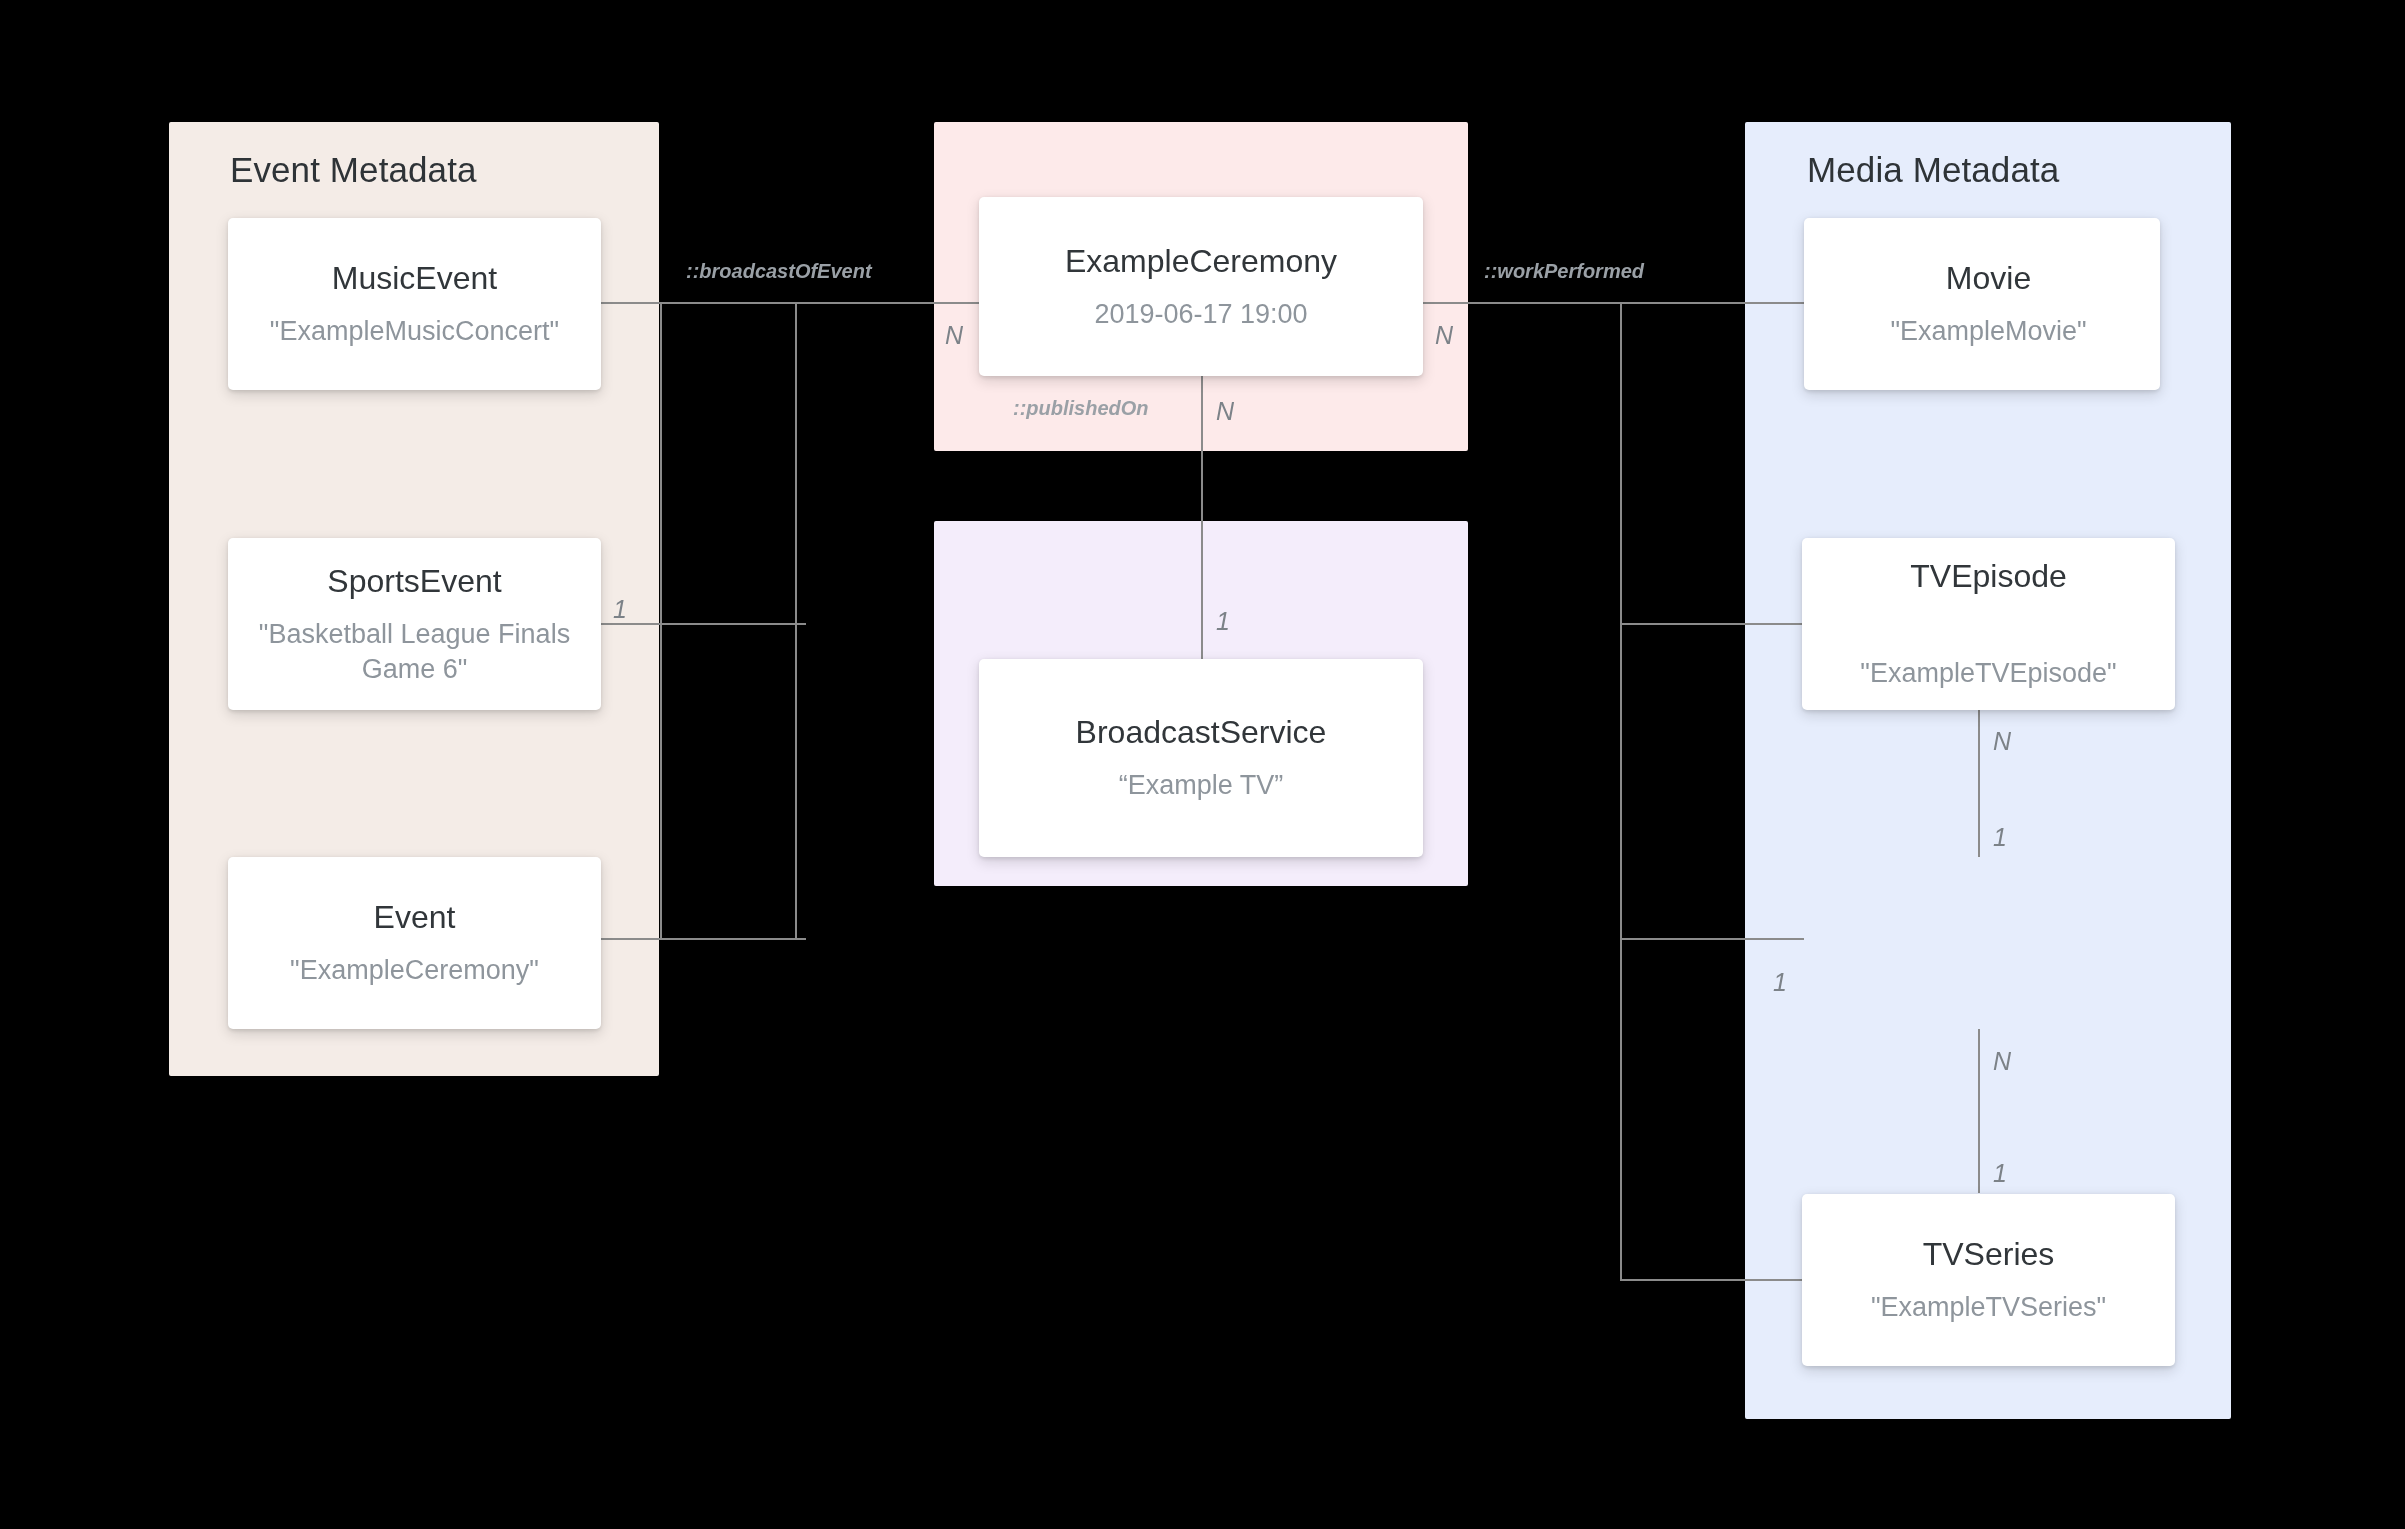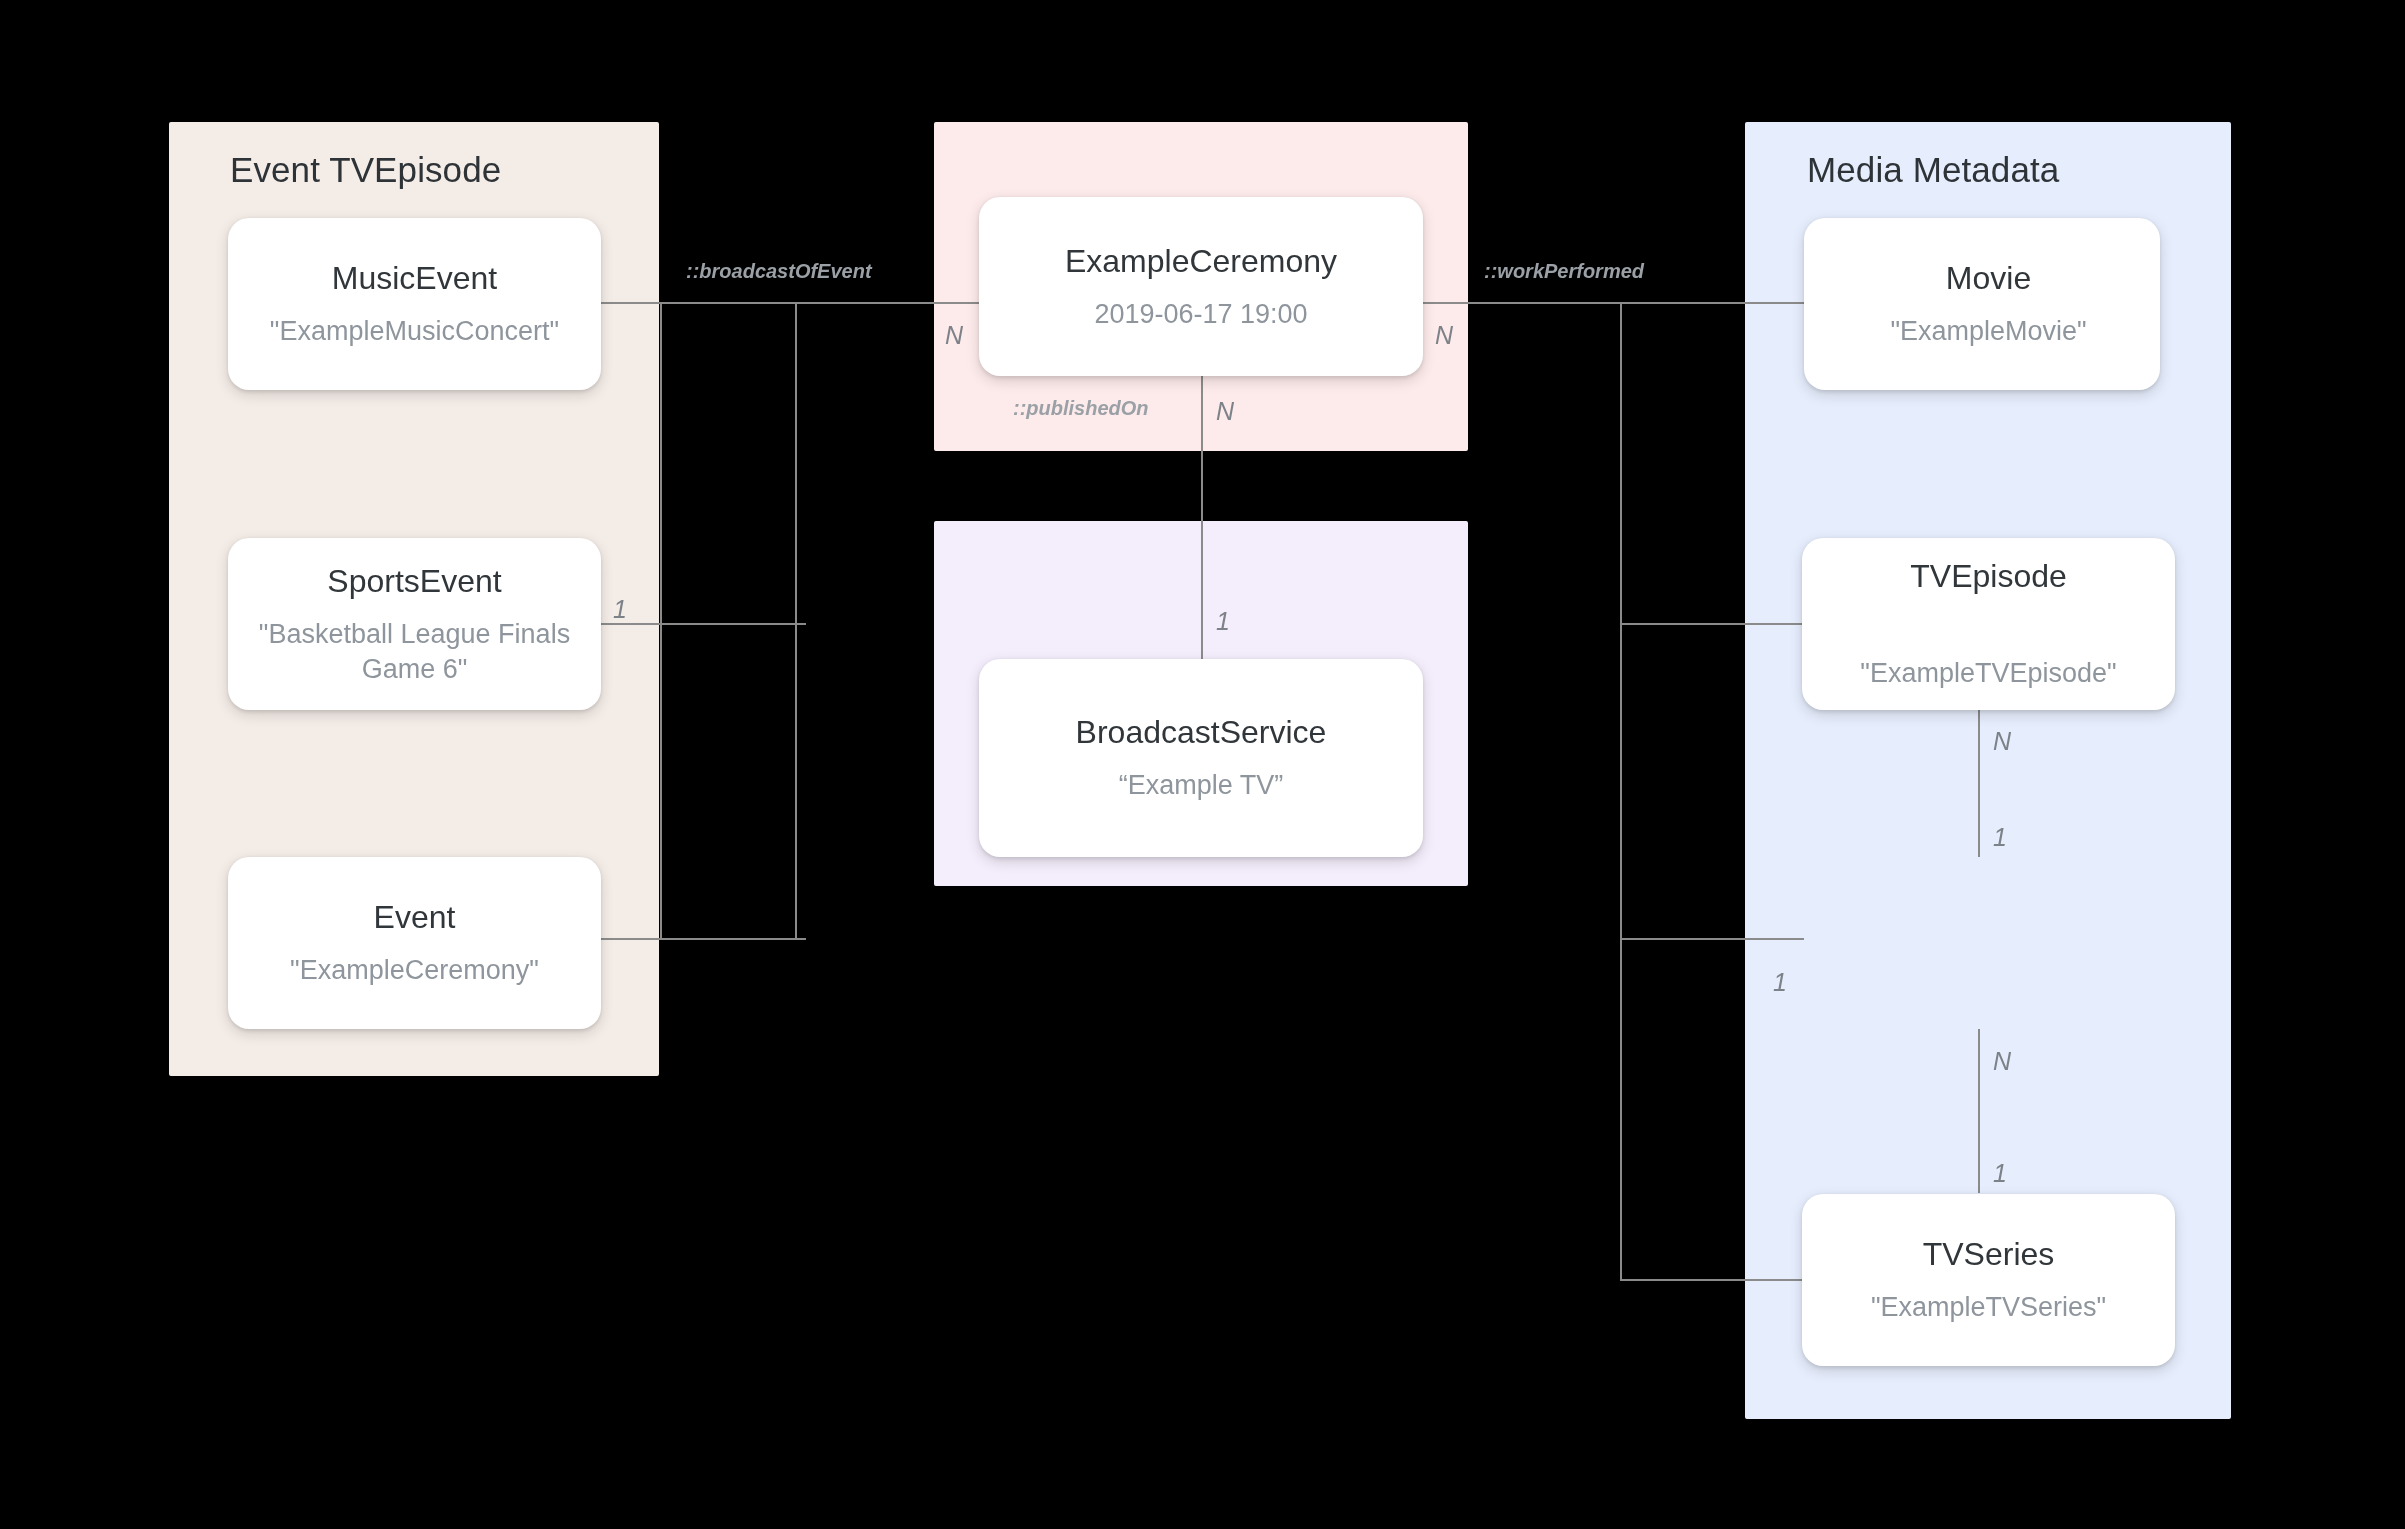--- a/index.html
+++ b/index.html
@@ -18,21 +18,21 @@
     position:absolute;
     font-size:35px;
     color:#2e3337;
     line-height:1.18;
     letter-spacing:0.1px;
     white-space:pre-line;
   }
   .node{
     position:absolute;
     background:#ffffff;
-    border-radius:21px;
+    border-radius:5px;
     box-shadow:0 4.8px 13.4px rgba(0,0,0,0.14), 0 1.9px 3.8px rgba(0,0,0,0.10);
     display:flex;
     flex-direction:column;
     align-items:center;
     justify-content:center;
     text-align:center;
     box-sizing:border-box;
     padding:9.6px 17px;
   }
   .node-title{
@@ -66,21 +66,21 @@
     font-style:italic;
     color:#7c8288;
     white-space:nowrap;
   }
 </style>
 </head>
 <body>
 
 <div id="stage">
     <div class="panel" style="left: 169px; top: 122px; width: 490px; height: 954px; background: rgb(244, 236, 231);"></div>
-    <div class="panel-title" style="left: 230px; top: 149px;">Event TVEpisode</div>
+    <div class="panel-title" style="left: 230px; top: 149px;">Event Metadata</div>
     <div class="panel" style="left: 934px; top: 122px; width: 534px; height: 329px; background: rgb(253, 234, 234);"></div>
     <div class="panel" style="left: 934px; top: 521px; width: 534px; height: 365px; background: rgb(244, 237, 251);"></div>
     <div class="panel" style="left: 1745px; top: 122px; width: 486px; height: 1297px; background: rgb(230, 237, 252);"></div>
     <div class="panel-title" style="left: 1807px; top: 149px;">Media Metadata</div>
     <div class="edge h" style="background: rgb(139, 139, 139); left: 600px; top: 302px; width: 206px;"></div>
     <div class="edge v" style="background: rgb(139, 139, 139); left: 660px; top: 302px; height: 636px;"></div>
     <div class="edge h" style="background: rgb(139, 139, 139); left: 600px; top: 623px; width: 206px;"></div>
     <div class="edge h" style="background: rgb(139, 139, 139); left: 600px; top: 938px; width: 206px;"></div>
     <div class="edge v" style="background: rgb(139, 139, 139); left: 795px; top: 302px; height: 636px;"></div>
     <div class="edge h" style="background: rgb(139, 139, 139); left: 795px; top: 302px; width: 186px;"></div>

